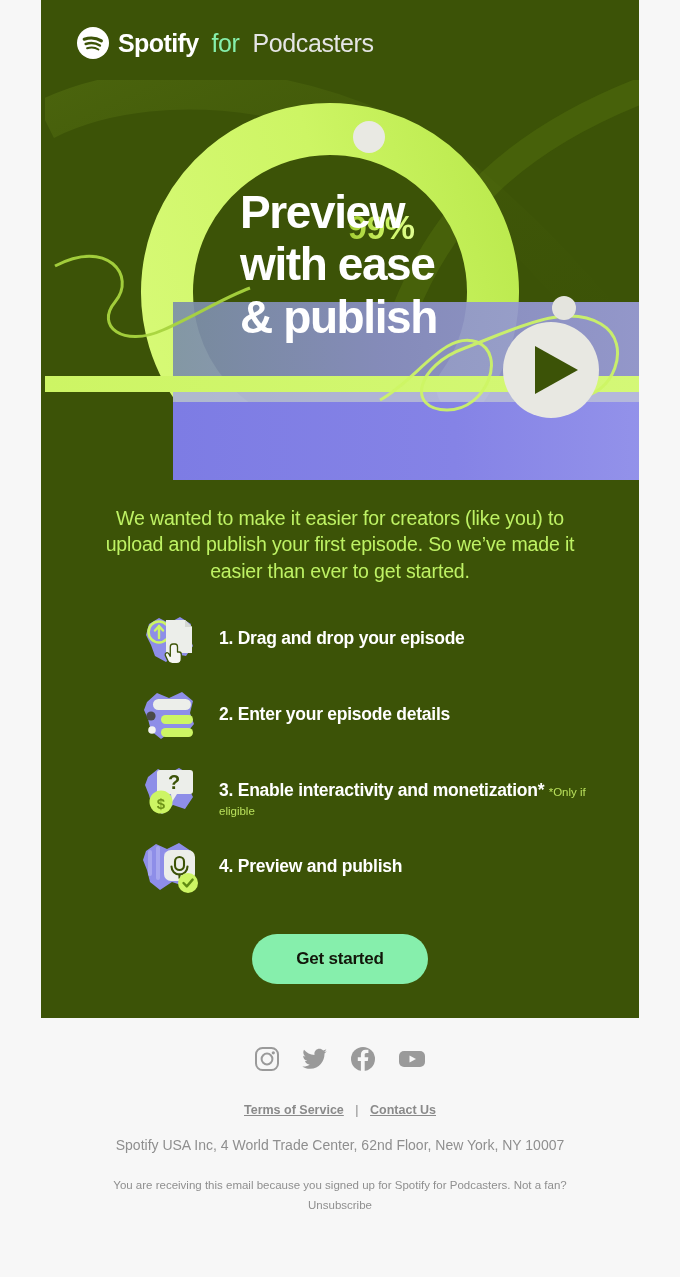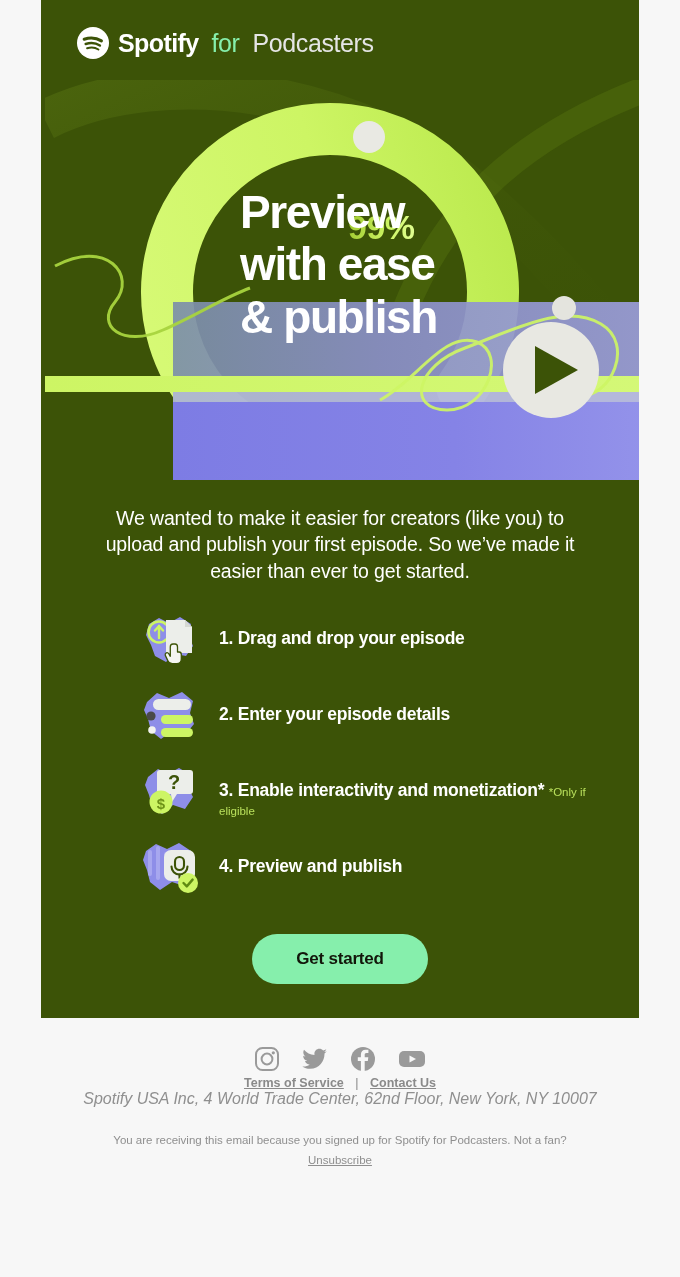--- a/index.html
+++ b/index.html
@@ -110,21 +110,21 @@
     color: transparent;
   }
 
   
   .intro {
     position: absolute;
     left: 49px;
     top: 505px;
     width: 500px;
     text-align: center;
-    color: #ffffff;
+    color: #bef264;
     font-size: 19.5px;
     line-height: 1.35;
     letter-spacing: -0.15px;
   }
 
   
   .steps {
     position: absolute;
     left: 98px;
     top: 610px;
@@ -189,43 +189,43 @@
     text-align: center;
   }
   .socials {
     margin-top: 28px;
     display: flex;
     justify-content: center;
     gap: 22px;
   }
   .social { display: block; cursor: pointer; }
   .links {
+    margin-top: 27px;
     font-size: 12.5px;
     color: #8a8a8a;
   }
   .links a {
     color: #8a8a8a;
     text-decoration: underline;
     font-weight: 700;
   }
   .links .sep { margin: 0 8px; font-weight: 400; }
   .addr {
-    font-size: 16px;
+    margin-top: 20px;
+    font-size: 14px;
     color: #8f8f8f;
-    font-style: italic;
   }
   .legal {
     margin-top: 22px;
     font-size: 11.5px;
     color: #8f8f8f;
     line-height: 1.75;
   }
   .legal a {
     color: #8f8f8f;
-    text-decoration: underline;
   }
 </style>
 </head>
 <body>
 
 <div id="root">
 
   <div class="card">
 
     <div class="logo-row">

